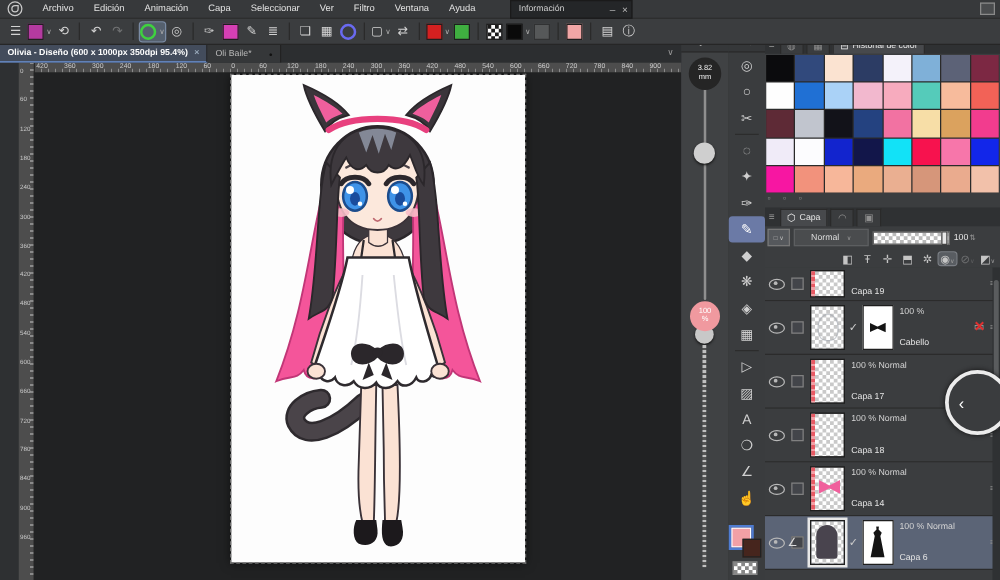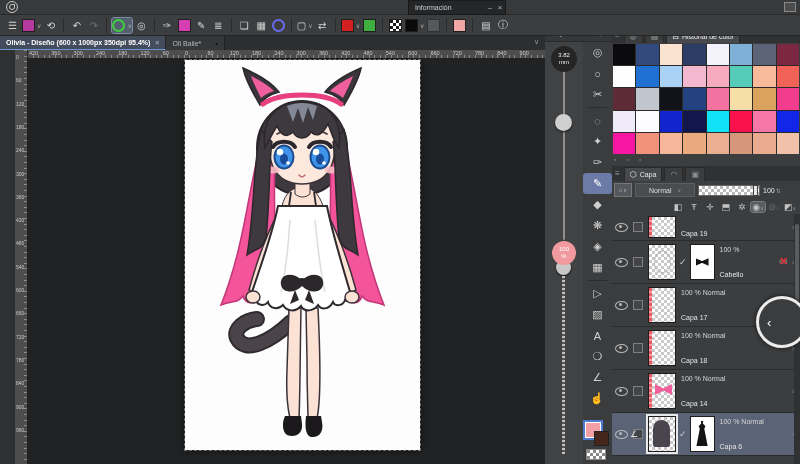--- a/index.html
+++ b/index.html
@@ -132,20 +132,31 @@
   #collapse-btn{position:absolute;left:756px;top:296px;width:52px;height:52px;border-radius:50%;background:#3a3c3e;
       border:3px solid #ececec;box-shadow:0 0 4px #111;z-index:50;display:flex;align-items:center;padding-left:8px;box-sizing:border-box;color:#fff;font-size:13px;}
 </style>
 </head>
 <body>
 
 <div id="app">
 
   <div id="menubar">
     <span class="logo"></span>
+    <span id="menu-items" style="display:flex;">
+        <span class="menu-item">Archivo</span>
+        <span class="menu-item">Edición</span>
+        <span class="menu-item">Animación</span>
+        <span class="menu-item">Capa</span>
+        <span class="menu-item">Seleccionar</span>
+        <span class="menu-item">Ver</span>
+        <span class="menu-item">Filtro</span>
+        <span class="menu-item">Ventana</span>
+        <span class="menu-item">Ayuda</span>
+      </span>
     <span id="win-controls-right"></span>
   </div>
 
   <div id="info-window">
     <span class="t">Información</span>
     <span class="wb">–</span>
     <span class="wb">×</span>
   </div>
 
   <div id="toolbar">

